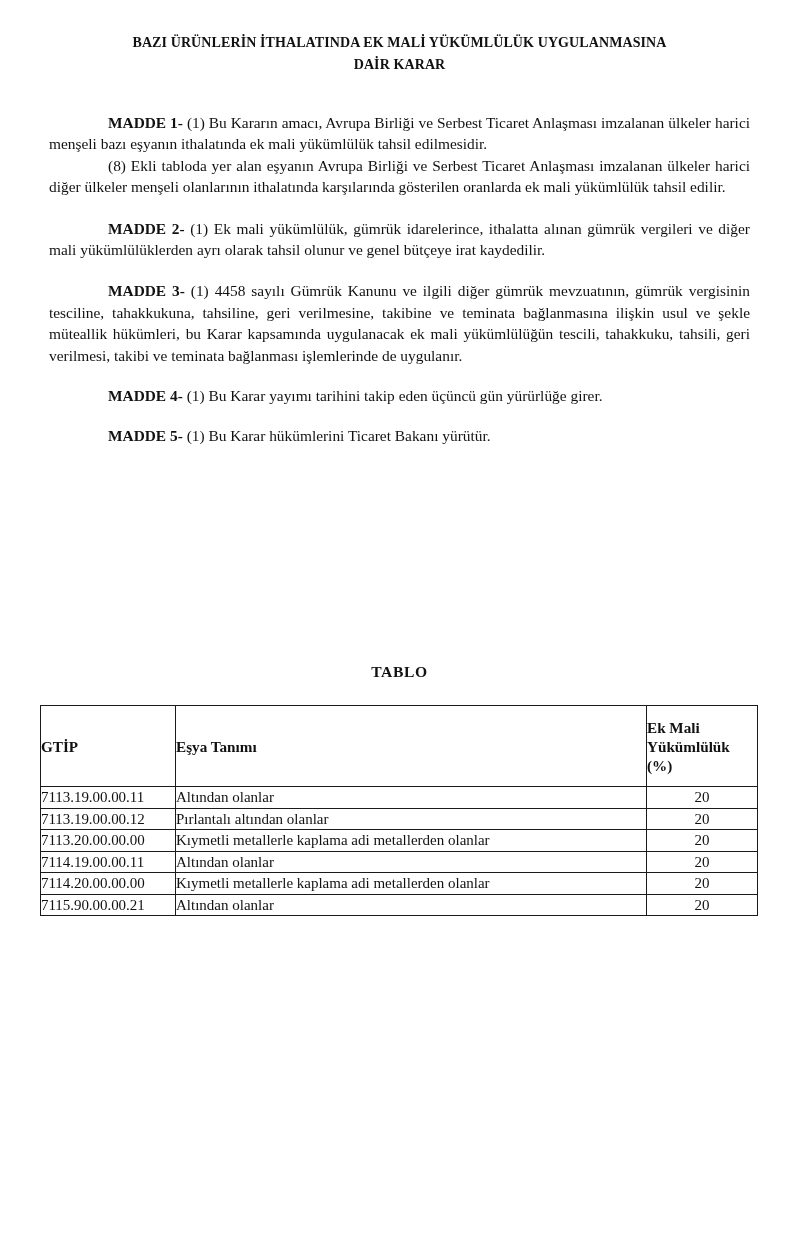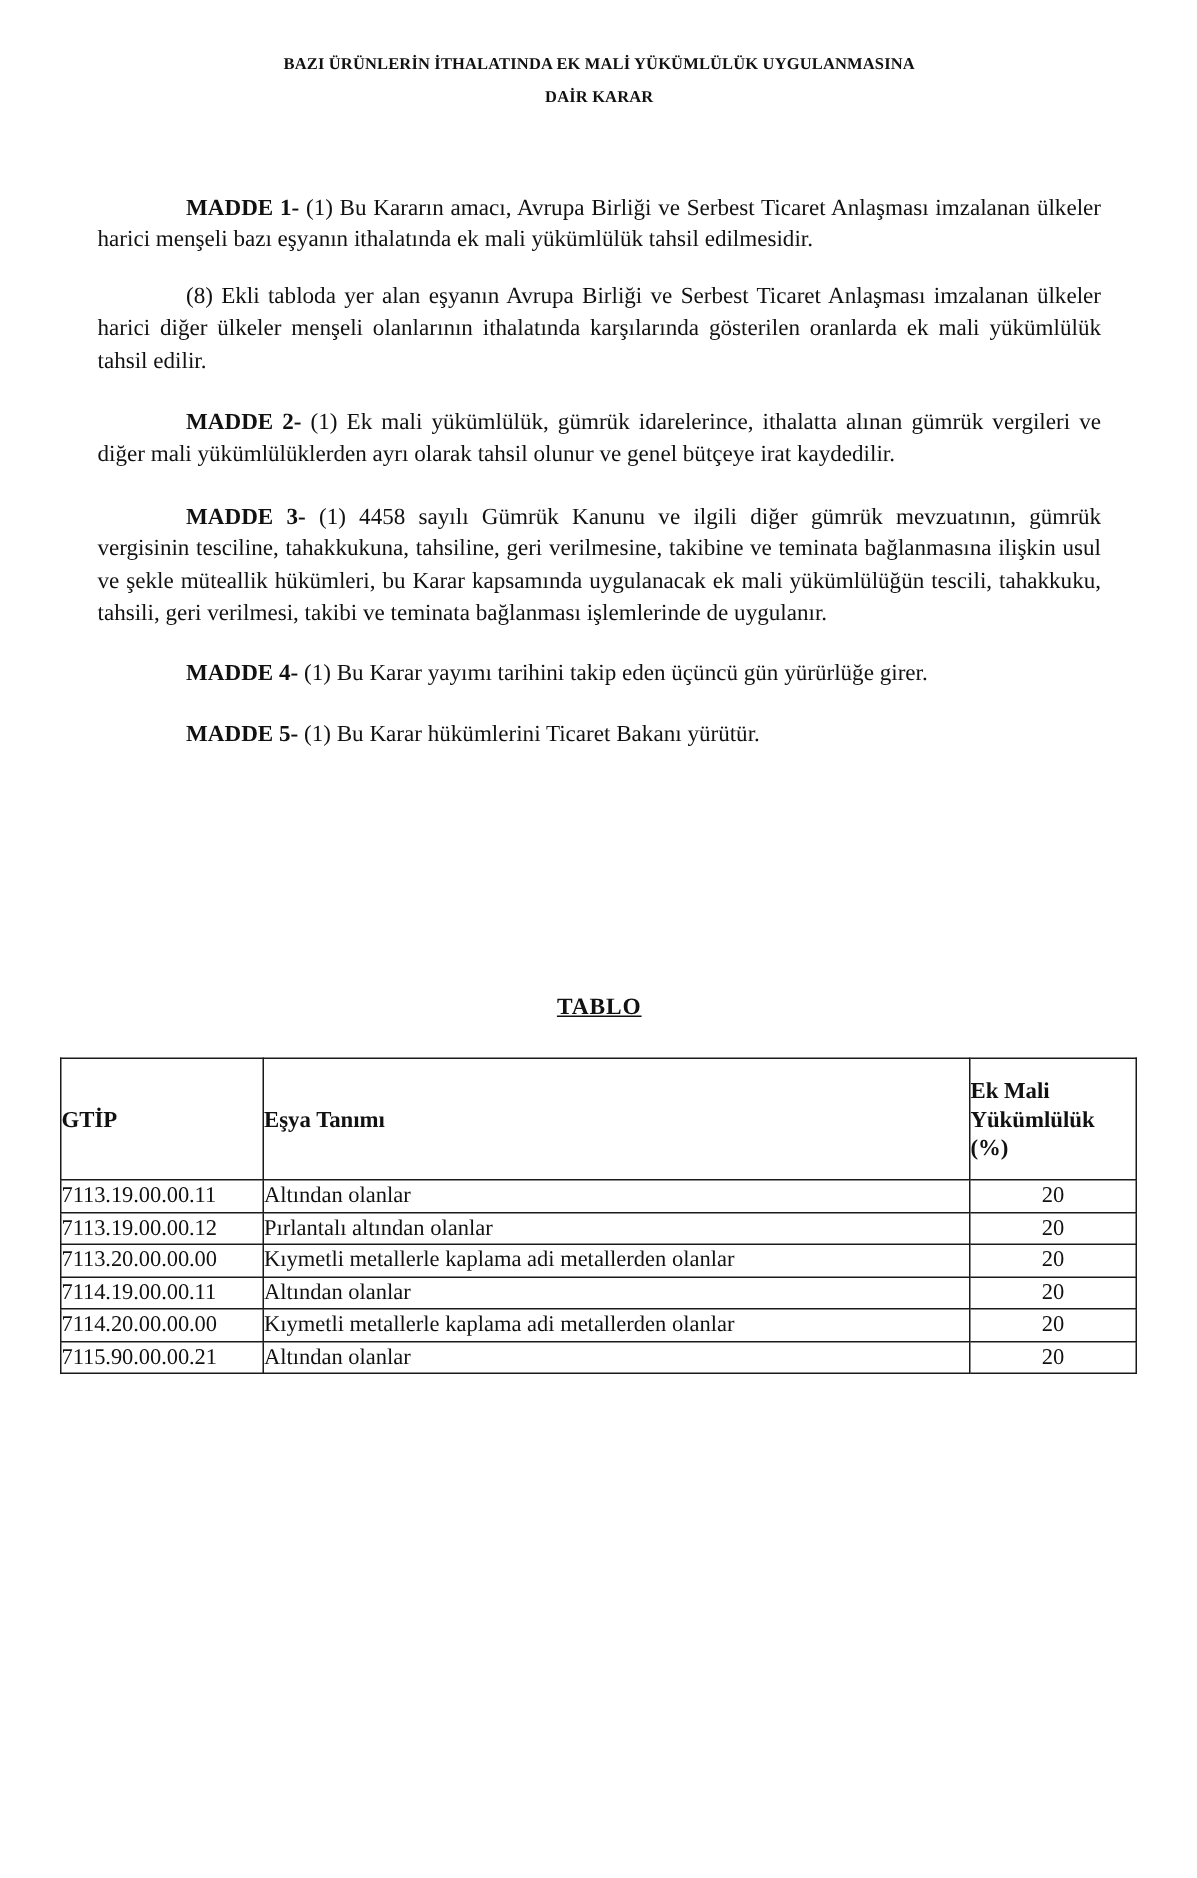--- a/index.html
+++ b/index.html
@@ -27,36 +27,36 @@
     overflow: hidden;
   }
 
   
   .doc-title {
     position: absolute;
     left: 49px;
     top: 32px;
     width: 701px;
     text-align: center;
-    font-size: 11px;
+    font-size: 14px;
     font-weight: bold;
     line-height: 22px;
     letter-spacing: 0.1px;
   }
 
   
   .body-block {
     position: absolute;
     left: 49px;
     top: 112px;
     width: 701px;
   }
 
   p.para {
-    margin: 16px;
+    margin: 0;
     font-size: 15.4px;
     line-height: 21.4px;
     text-align: justify;
     text-justify: inter-word;
     text-indent: 59px;
     hyphens: none;
   }
 
   p.para.tight {
     
@@ -78,21 +78,20 @@
   
   .tablo-heading {
     position: absolute;
     left: 49px;
     top: 663px;
     width: 701px;
     text-align: center;
     font-size: 15.6px;
     font-weight: bold;
     letter-spacing: 0.6px;
-    text-decoration: underline;
   }
 
   
   .table-wrap {
     position: absolute;
     left: 40px;
     top: 705px;
     width: 714px;
   }
 

